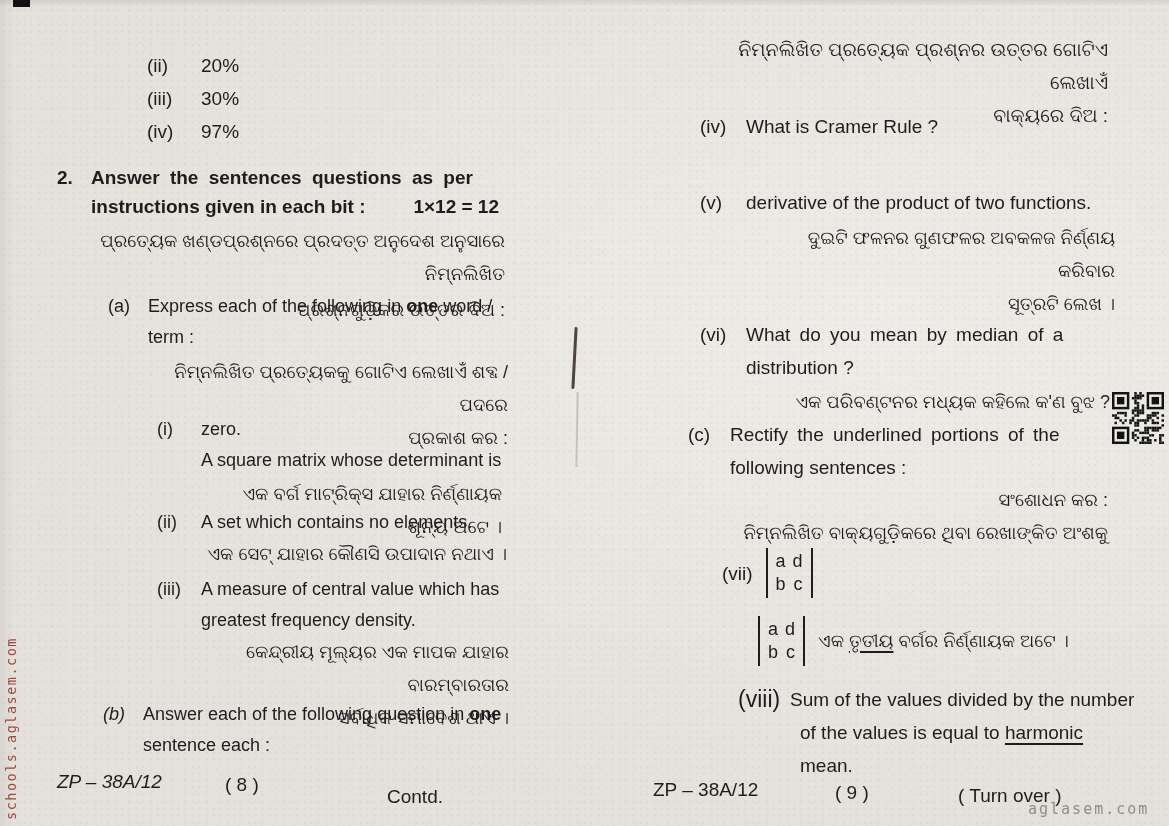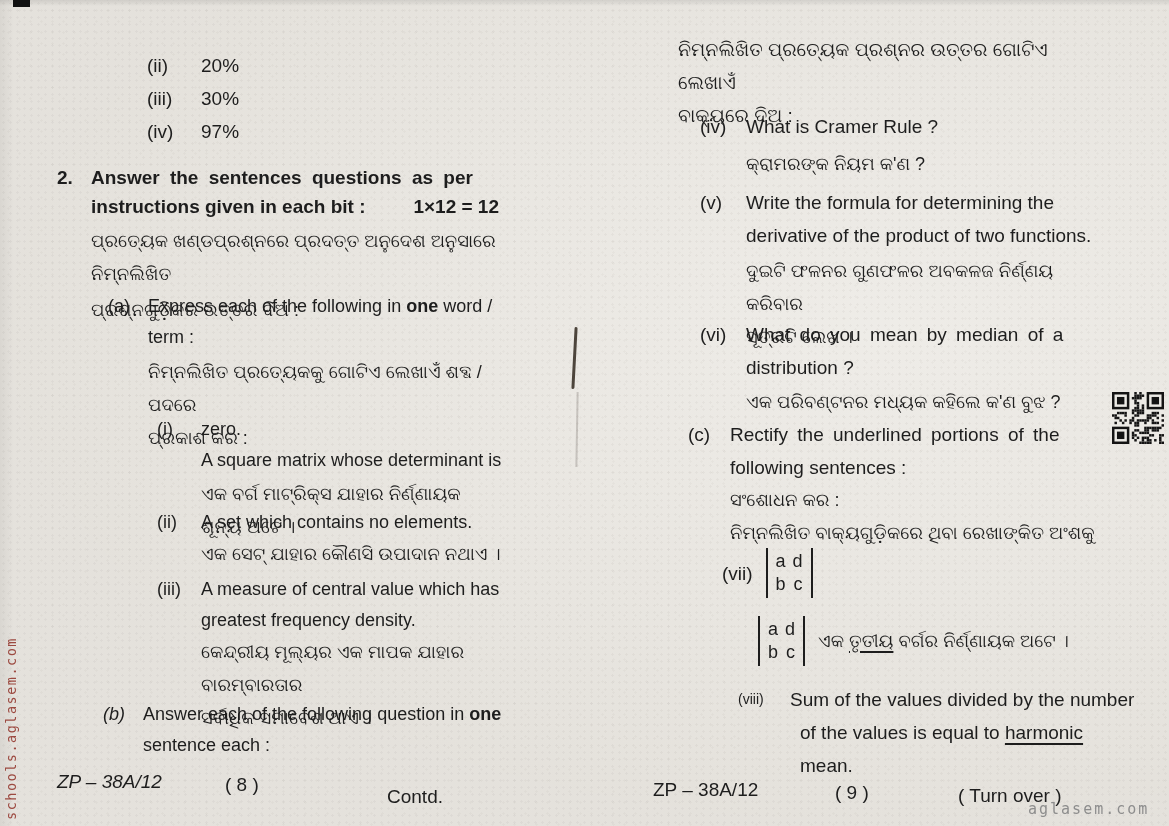--- a/index.html
+++ b/index.html
@@ -26,21 +26,21 @@
   .lp-text { font-size:18px; line-height:31px; }
   .opt-row { display:flex; font-size:19px; height:33px; }
   .opt-row .lbl { width:54px; flex:0 0 auto; }
 
   .q2 { width:448px; }
   .q2-head { display:flex; font-weight:700; font-size:19px; line-height:29px; }
   .q2-num { width:34px; flex:0 0 auto; }
   .q2-l1 { word-spacing:5px; }
   .q2-line2-wrap { position:relative; font-weight:700; font-size:19px; line-height:30px; }
   .q2-marks { position:absolute; right:6px; top:0; font-weight:700; }
-  .odia { font-size:18px; line-height:33px; }
+  .odia { font-size:18px; line-height:33px;text-align:right; }
   .q2 .odia { margin-left:34px; margin-top:3px; }
 
   .sub { display:flex; }
   .sub .lbl { width:40px; flex:0 0 auto; font-size:18px; }
   .sub .body { flex:1; }
   .item { display:flex; }
   .item .lbl { width:44px; flex:0 0 auto; font-size:18px; }
   .item .body { flex:1; }
   b { font-weight:700; }
   .it { font-style:italic; }
@@ -53,21 +53,21 @@
   .sp-wide { word-spacing:4px; }
   .u { text-decoration:underline; text-decoration-thickness:2px; text-underline-offset:4px; }
 
   .det { display:inline-flex; flex-direction:column;
          border-left:2px solid #1d1d1d; border-right:2px solid #1d1d1d;
          padding:2px 8px; }
   .det .drow { display:flex; justify-content:space-between; width:27px;
                font-size:18px; line-height:23px; }
   .det-line { display:flex; align-items:center; gap:13px; }
   .v8 { display:flex; }
-  .v8 .lbl { width:52px; flex:0 0 auto; font-size:14px; }
+  .v8 .lbl { width:52px; flex:0 0 auto; font-size:23px; }
 
   
   .footer-text { font-size:19px; }
   .wm-left {
     writing-mode:vertical-rl; transform:rotate(180deg);
     font-family:"DejaVu Sans Mono", monospace;
     font-size:13.5px; letter-spacing:1.5px; color:#9c4a41;
   }
   .wm-br { font-family:"DejaVu Sans Mono", monospace; font-size:15px;
            letter-spacing:2px; color:#8d8d8d; }
@@ -168,28 +168,26 @@
 
   <div class="abs odia rp-text" style="left:678px; top:33px; width:430px;">
     <div>ନିମ୍ନଲିଖିତ ପ୍ରତ୍ୟେକ ପ୍ରଶ୍ନର ଉତ୍ତର ଗୋଟିଏ ଲେଖାଏଁ</div>
     <div>ବାକ୍ୟରେ ଦିଅ :</div>
   </div>
 
   <div class="abs r-item rp-text" style="left:700px; top:110px; width:410px;">
     <span class="lbl">(iv)</span>
     <span class="body">
       <div>What is Cramer Rule ?</div>
-      <div class="odia" style="margin-top:5px;">କ୍ରାମରଙ୍କ ନିୟମ କ'ଣ ?</div>
     </span>
   </div>
 
   <div class="abs r-item rp-text" style="left:700px; top:186px; width:415px;">
     <span class="lbl">(v)</span>
     <span class="body">
-      <div>Write the formula for determining the</div>
       <div>derivative of the product of two functions.</div>
       <div class="odia" style="margin-top:3px;">ଦୁଇଟି ଫଳନର ଗୁଣଫଳର ଅବକଳଜ ନିର୍ଣ୍ଣୟ କରିବାର</div>
       <div class="odia">ସୂତ୍ରଟି ଲେଖ ।</div>
     </span>
   </div>
 
   <div class="abs r-item rp-text" style="left:700px; top:318px; width:410px;">
     <span class="lbl">(vi)</span>
     <span class="body">
       <div class="sp-wide">What do you mean by median of a</div>

